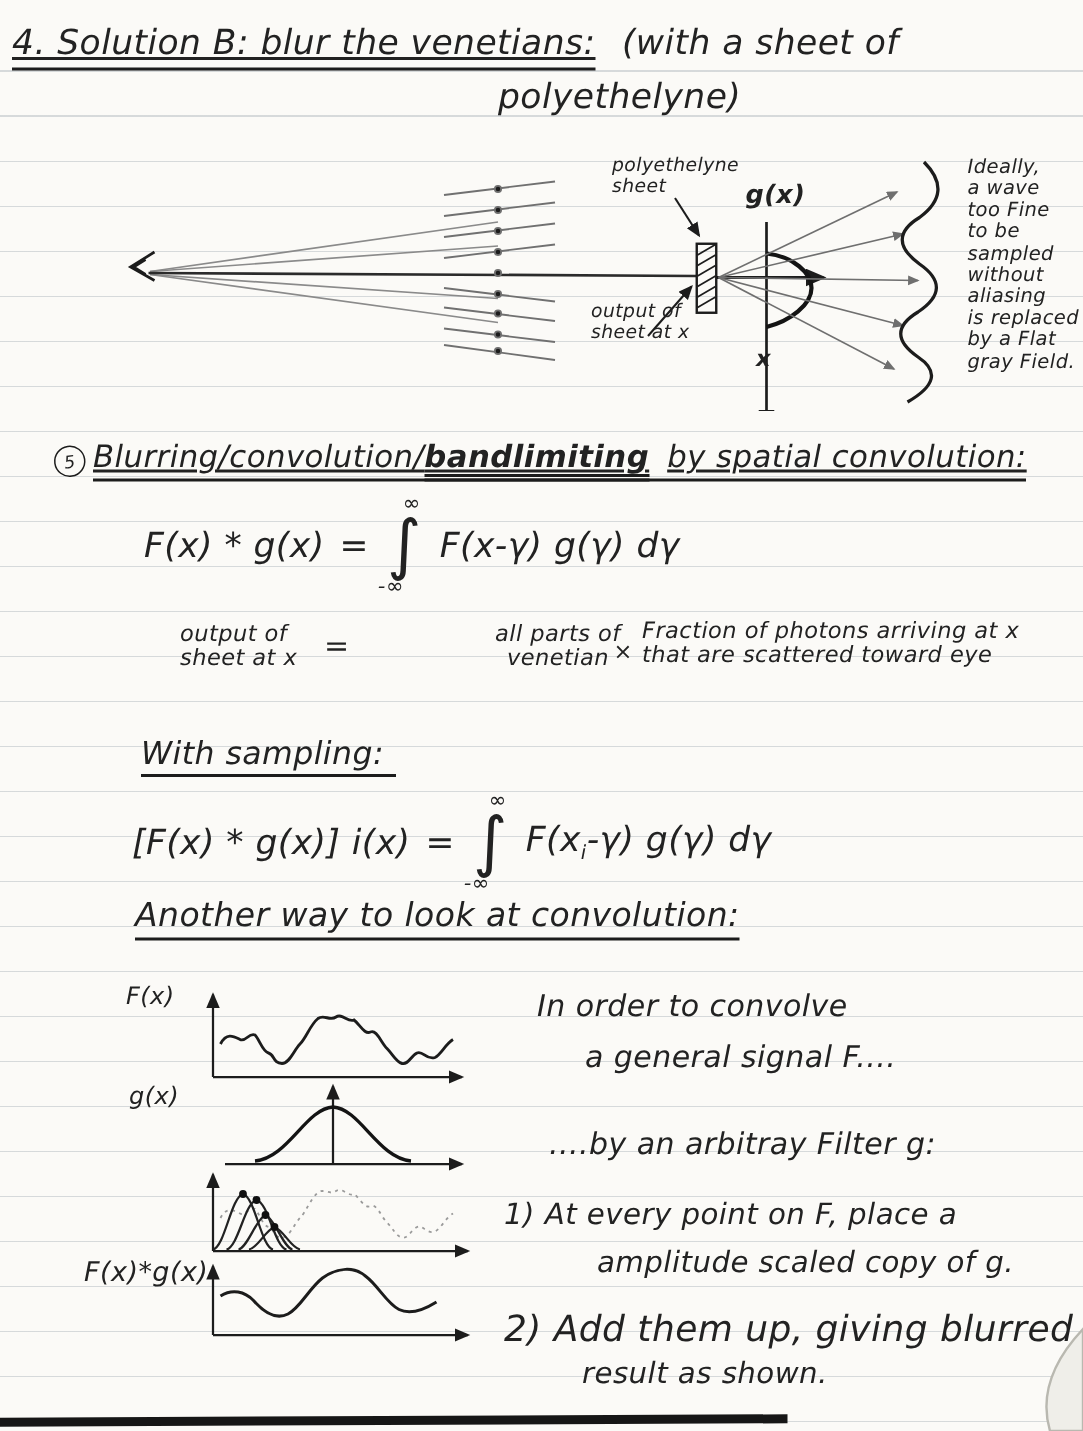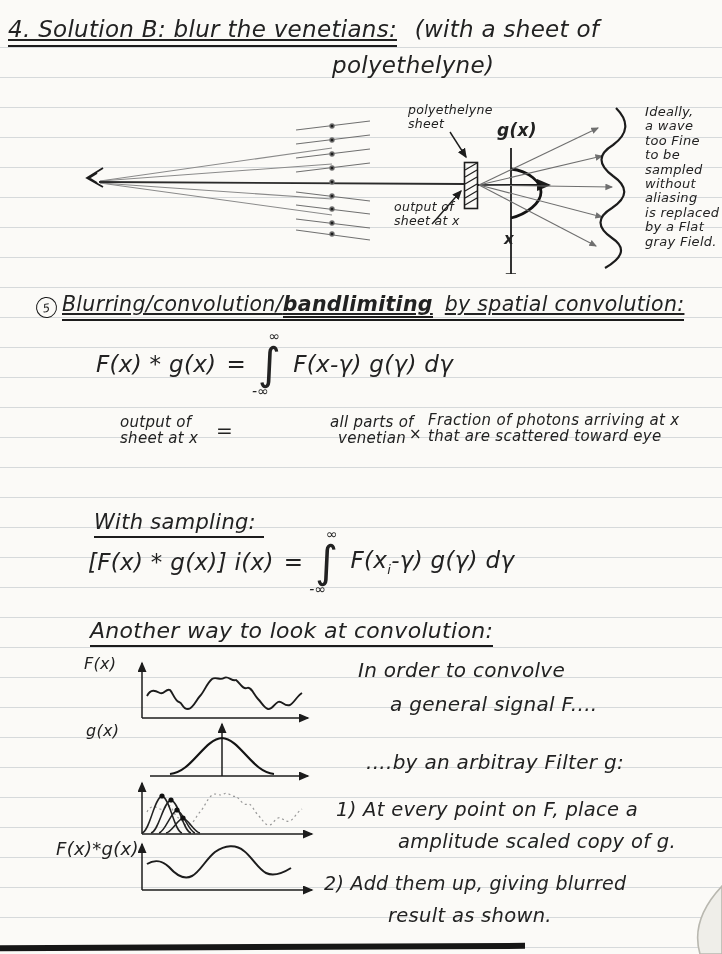--- a/index.html
+++ b/index.html
@@ -9,21 +9,21 @@
     background-image:repeating-linear-gradient(180deg,
       transparent 0px, transparent 29px,
       rgba(140,150,160,0.33) 29px, rgba(140,150,160,0.33) 30px);
     background-position:0 18px;
     font-family:"DejaVu Sans", sans-serif;
     color:#1f1f1f;
   }
   .abs{position:absolute;}
   .hand{font-style:italic;letter-spacing:0.3px;color:#222;}
   .ul{border-bottom:2px solid #1c1c1c;padding-bottom:3px;text-decoration:underline;}
-  .ul-thick{border-bottom:2.5px solid #1c1c1c;padding-bottom:2px;margin-top:20px;}
+  .ul-thick{border-bottom:2.5px solid #1c1c1c;padding-bottom:2px;}
   .dul{border-bottom:5px double #1c1c1c;font-weight:bold;}
   .small-lbl{font-size:12.5px;line-height:13.5px;}
   .eq-row{display:flex;align-items:center;gap:10px;font-size:23px;}
   .int-col{display:inline-flex;flex-direction:column;align-items:center;margin:0 2px;line-height:1;}
   .int-lim{font-size:14px;line-height:13px;}
   .int-lim.top{transform:translateX(5px);}
   .int-lim.bot{transform:translateX(-9px);}
   .int-sign{font-size:44px;line-height:42px;font-style:normal;}
   .circle-num{
     width:19px;height:19px;border:1.6px solid #1c1c1c;border-radius:50%;
@@ -238,21 +238,21 @@
 
   <div class="abs hand" style="left:84px;top:654px;font-size:16px;">F(x)</div>
   <div class="abs hand" style="left:86px;top:721px;font-size:16px;">g(x)</div>
   <div class="abs hand" style="left:56px;top:838px;font-size:18px;">F(x)*g(x)</div>
 
   <div class="abs hand" style="left:358px;top:658px;font-size:20px;">In order to convolve</div>
   <div class="abs hand" style="left:390px;top:692px;font-size:20px;">a general signal F....</div>
   <div class="abs hand" style="left:366px;top:750px;font-size:20px;">....by an arbitray Filter g:</div>
   <div class="abs hand" style="left:336px;top:798px;font-size:19.5px;">1) At every point on F, place a</div>
   <div class="abs hand" style="left:398px;top:830px;font-size:19.5px;">amplitude scaled copy of g.</div>
-  <div class="abs hand" style="left:324px;top:872px;font-size:19px;">2) Add them up, giving blurred</div>
+  <div class="abs hand" style="left:336px;top:872px;font-size:24px;">2) Add them up, giving blurred</div>
   <div class="abs hand" style="left:388px;top:904px;font-size:19.5px;">result as shown.</div>
 
   <div class="abs bar" style="left:-3px;top:944px;width:528px;height:6px;transform:rotate(-0.25deg);"></div>
   <svg class="abs" style="right:0;top:882px;" width="40" height="72" viewBox="0 0 40 72">
     <path d="M40,4 Q8,38 18,72 L40,72 Z" fill="#efeee9" stroke="#b9b8b0" stroke-width="1.6"></path>
   </svg>
 
 </div>
 
 </body></html>

